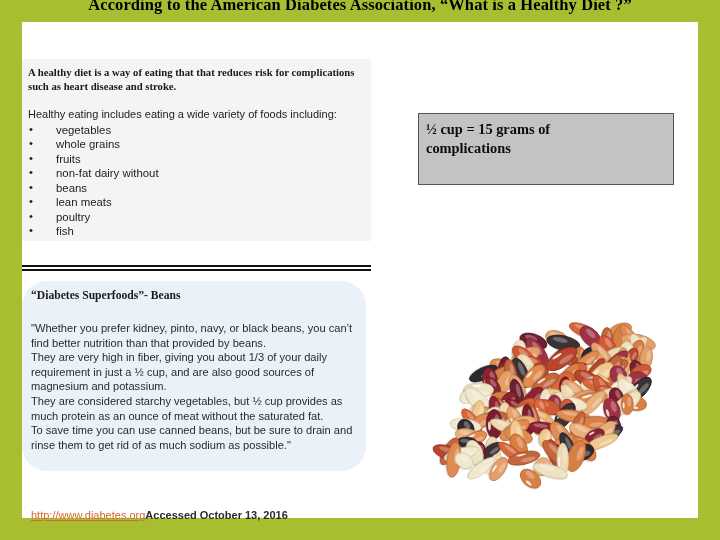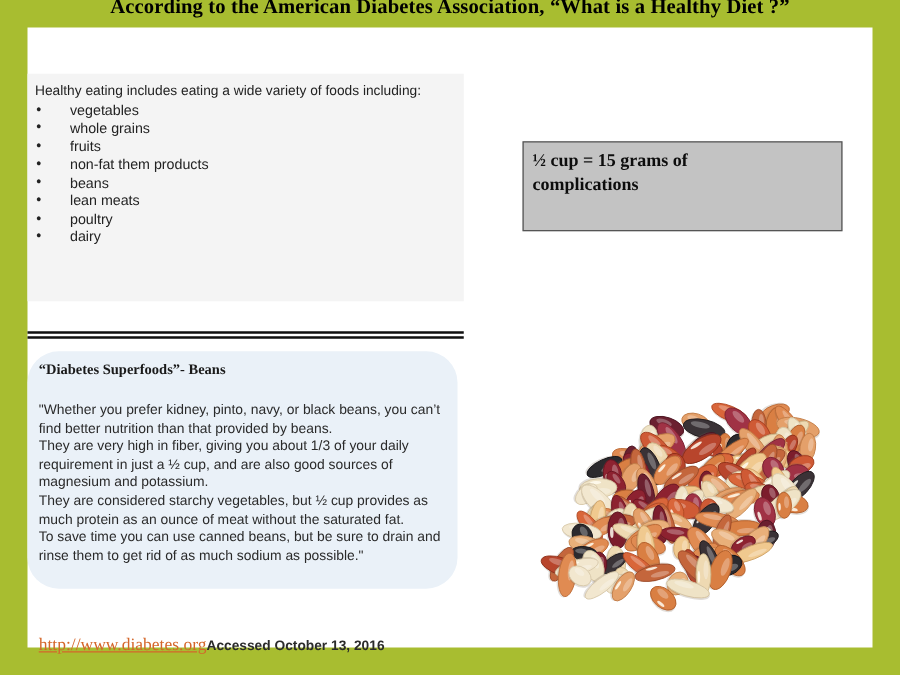--- a/index.html
+++ b/index.html
@@ -167,48 +167,48 @@
     position: absolute;
     left: 31px;
     top: 509px;
     font-size: 8.6px;
     color: #333333;
     white-space: nowrap;
   }
   #footer .src-link {
     color: #d4672a;
     text-decoration: underline;
-    font-size: 14px;
-    font-family: Liberation Serif, serif;
+    font-size: 11px;
   }
   #footer .src-note {
     color: #2b2b2b;
     font-size: 11px;
     font-weight: bold;
   }
 </style>
 </head>
 <body>
 
 <div id="slide">
   <div id="canvas"></div>
 
   <div id="title">According to the American Diabetes Association, “What is a Healthy Diet ?”</div>
 
   <div id="diet-panel">
+    <div id="diet-intro">A healthy diet is a way of eating that that reduces risk for complications such as heart disease and stroke.</div>
     <div id="diet-lead">Healthy eating includes eating a wide variety of foods including:</div>
     <ul class="bullets" id="diet-bullets">
         <li><span class="bul">•</span><span>vegetables</span></li>
         <li><span class="bul">•</span><span>whole grains</span></li>
         <li><span class="bul">•</span><span>fruits</span></li>
-        <li><span class="bul">•</span><span>non-fat them products</span></li>
+        <li><span class="bul">•</span><span>non-fat dairy without</span></li>
         <li><span class="bul">•</span><span>beans</span></li>
         <li><span class="bul">•</span><span>lean meats</span></li>
         <li><span class="bul">•</span><span>poultry</span></li>
-        <li><span class="bul">•</span><span>dairy</span></li>
+        <li><span class="bul">•</span><span>fish</span></li>
       </ul>
   </div>
 
   <div id="carb-box">
     <div class="carb-line">½ cup = 15 grams of</div>
     <div class="carb-line">complications</div>
   </div>
 
   <div id="divider">
     <div class="r1"></div>

